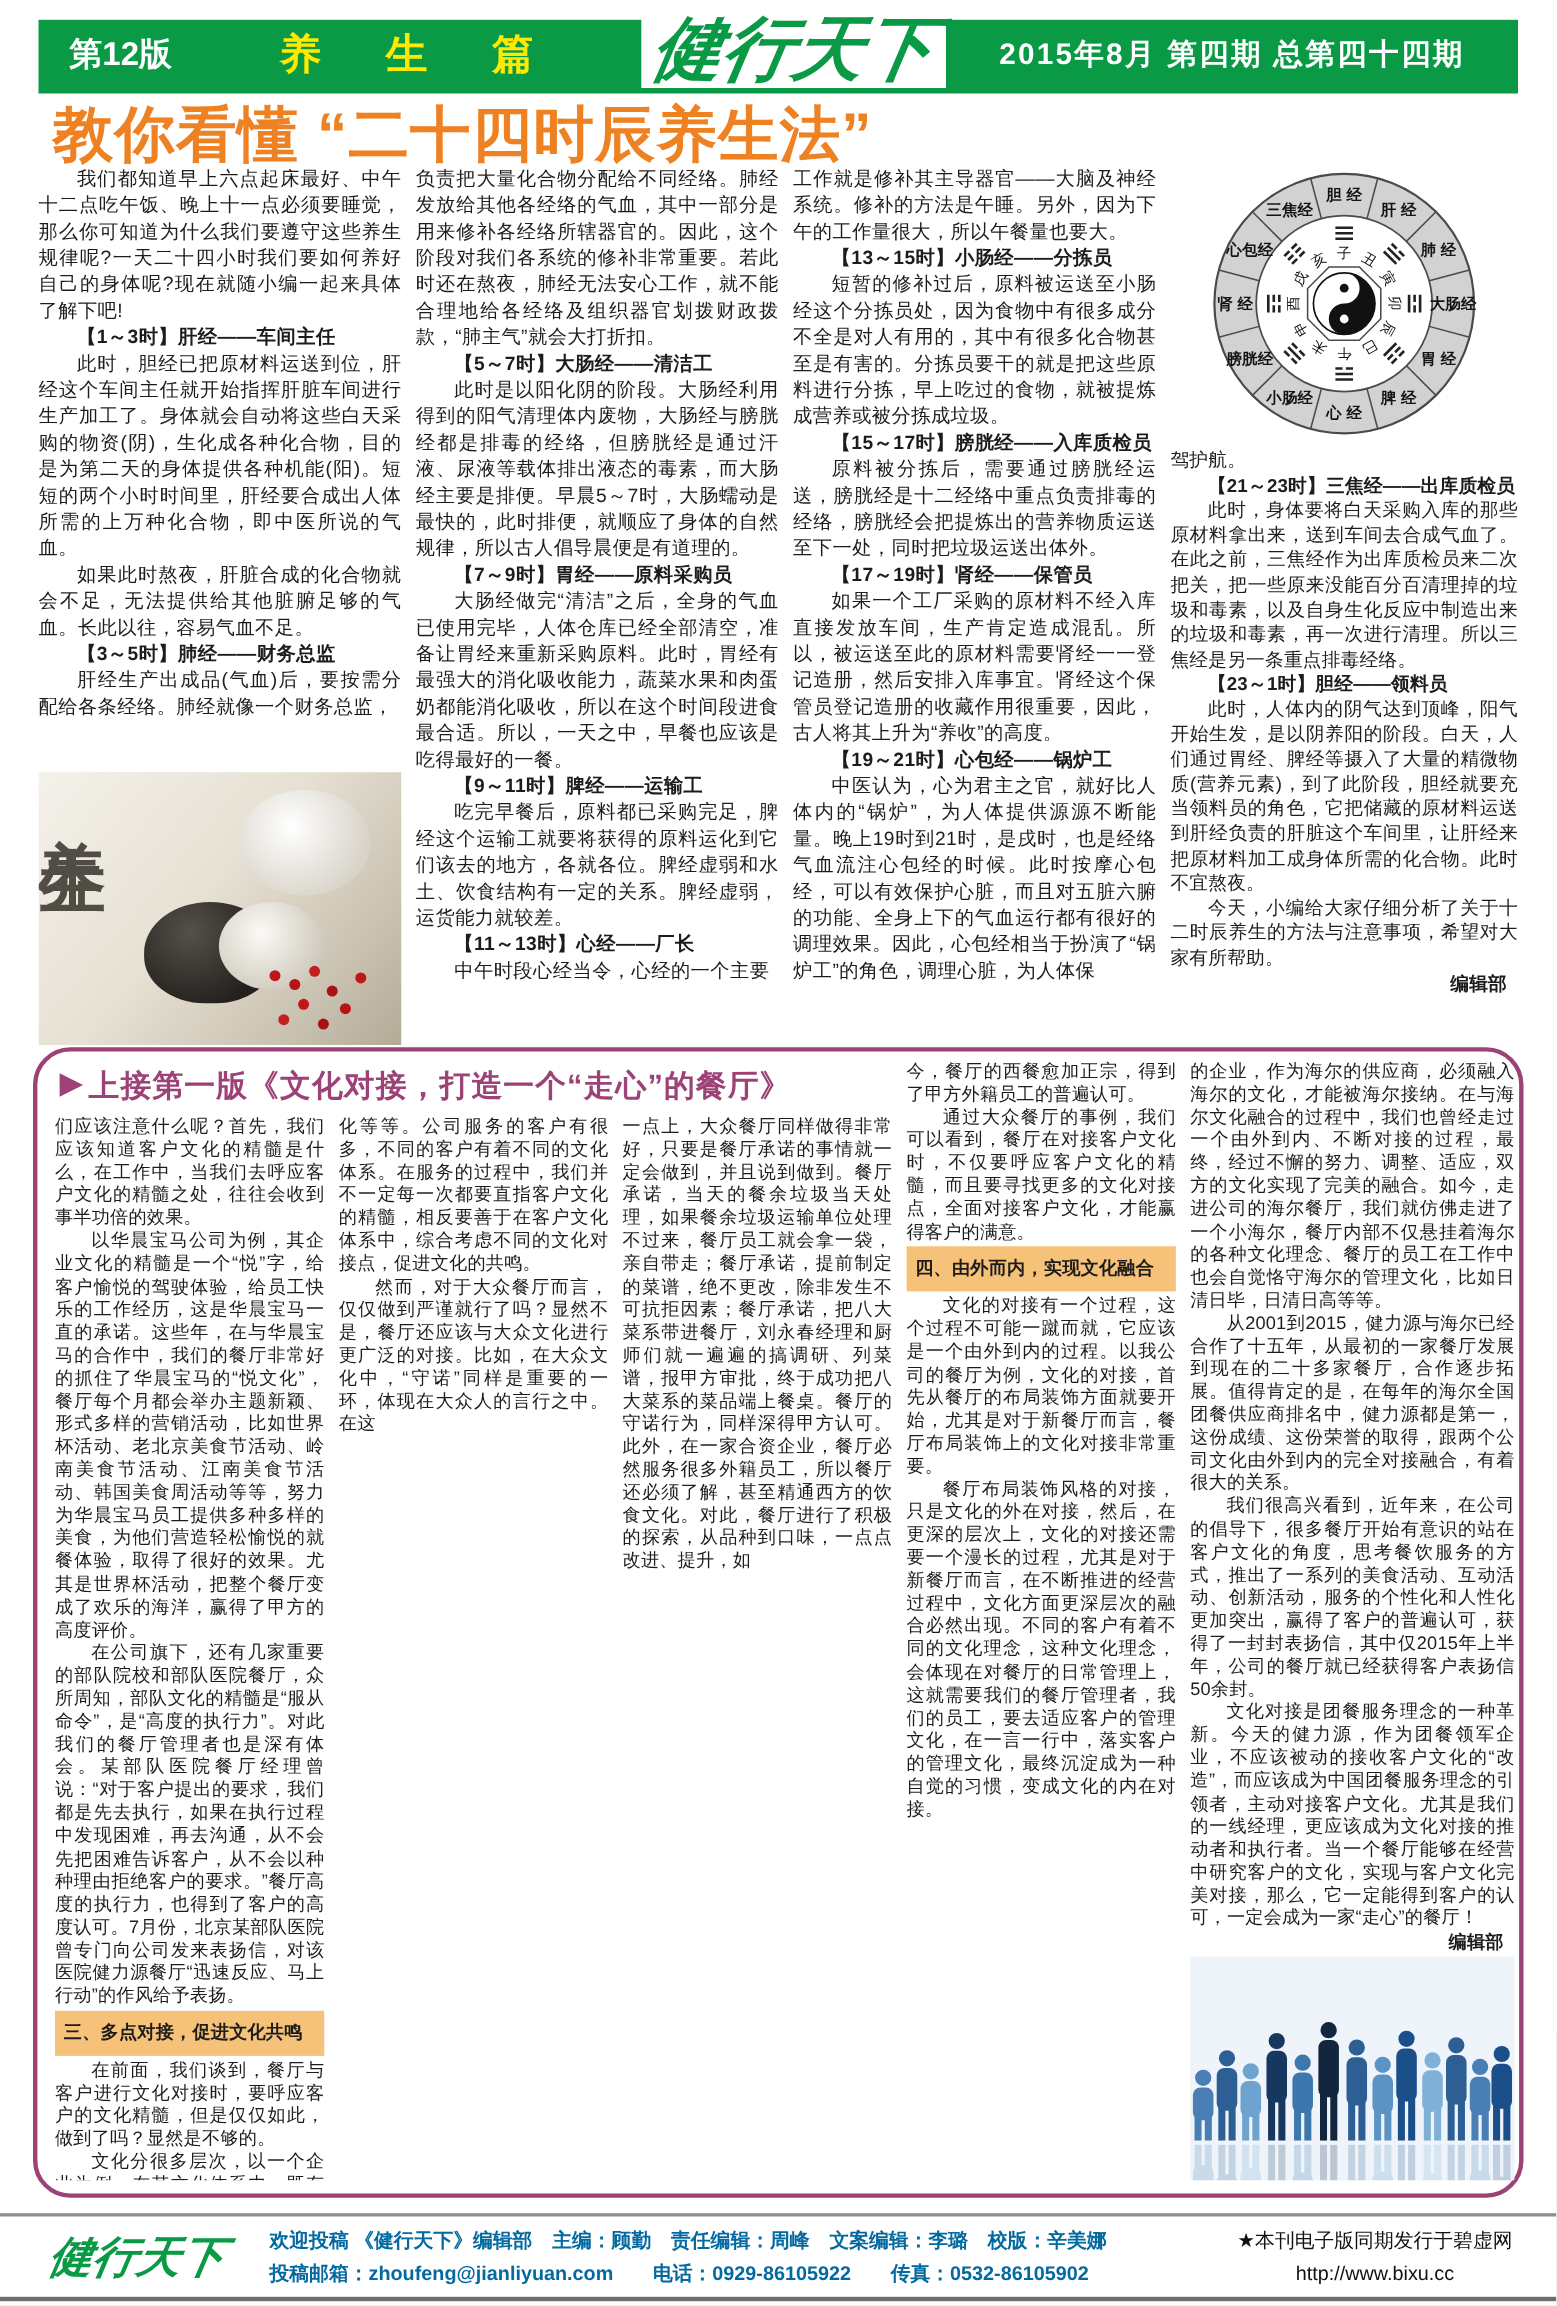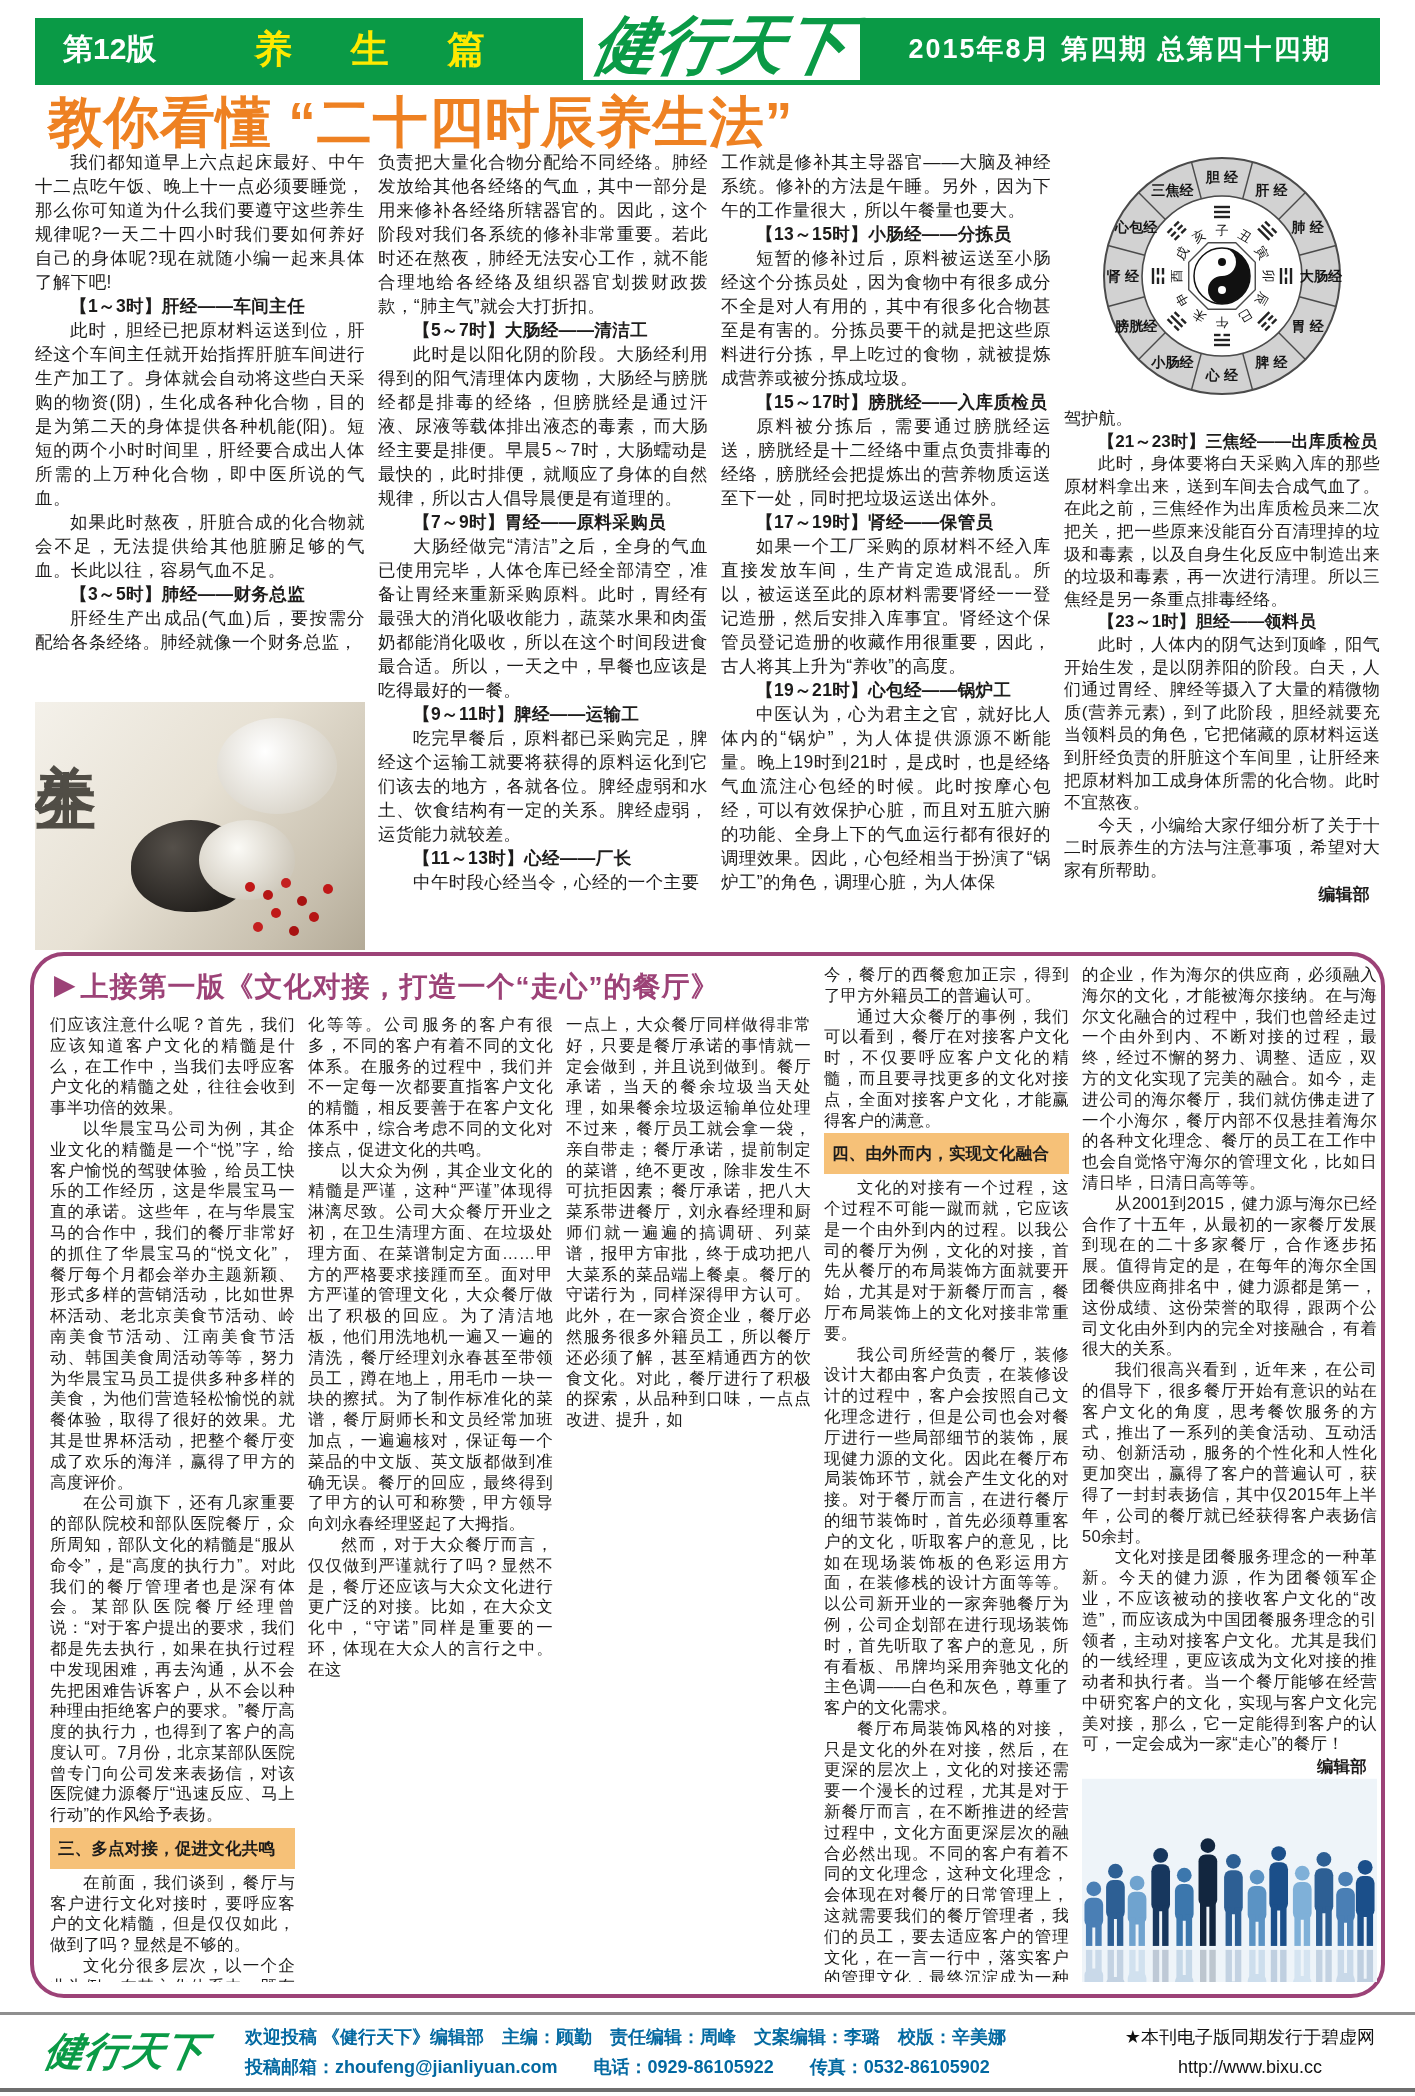--- a/index.html
+++ b/index.html
@@ -248,32 +248,30 @@
       <div class="a2col pad">
           <p class="para cont">们应该注意什么呢？首先，我们应该知道客户文化的精髓是什么，在工作中，当我们去呼应客户文化的精髓之处，往往会收到事半功倍的效果。</p>
           <p class="para">以华晨宝马公司为例，其企业文化的精髓是一个“悦”字，给客户愉悦的驾驶体验，给员工快乐的工作经历，这是华晨宝马一直的承诺。这些年，在与华晨宝马的合作中，我们的餐厅非常好的抓住了华晨宝马的“悦文化”，餐厅每个月都会举办主题新颖、形式多样的营销活动，比如世界杯活动、老北京美食节活动、岭南美食节活动、江南美食节活动、韩国美食周活动等等，努力为华晨宝马员工提供多种多样的美食，为他们营造轻松愉悦的就餐体验，取得了很好的效果。尤其是世界杯活动，把整个餐厅变成了欢乐的海洋，赢得了甲方的高度评价。</p>
           <p class="para">在公司旗下，还有几家重要的部队院校和部队医院餐厅，众所周知，部队文化的精髓是“服从命令”，是“高度的执行力”。对此我们的餐厅管理者也是深有体会。某部队医院餐厅经理曾说：“对于客户提出的要求，我们都是先去执行，如果在执行过程中发现困难，再去沟通，从不会先把困难告诉客户，从不会以种种理由拒绝客户的要求。”餐厅高度的执行力，也得到了客户的高度认可。7月份，北京某部队医院曾专门向公司发来表扬信，对该医院健力源餐厅“迅速反应、马上行动”的作风给予表扬。</p>
           <div class="sub">三、多点对接，促进文化共鸣</div>
           <p class="para">在前面，我们谈到，餐厅与客户进行文化对接时，要呼应客户的文化精髓，但是仅仅如此，做到了吗？显然是不够的。</p>
           <p class="para">文化分很多层次，以一个企业为例，在其文化体系中，既有本企业特有的文化因子，同时也必然有所在行业的文化元素，还会融合地域文化、民族文</p>
         </div>
       <div class="a2col pad">
           <p class="para cont">化等等。公司服务的客户有很多，不同的客户有着不同的文化体系。在服务的过程中，我们并不一定每一次都要直指客户文化的精髓，相反要善于在客户文化体系中，综合考虑不同的文化对接点，促进文化的共鸣。</p>
-          <p class="para">以大众为例，其企业文化的精髓是严谨，这种“严谨”体现得淋漓尽致。公司大众餐厅开业之初，在卫生清理方面、在垃圾处理方面、在菜谱制定方面……甲方的严格要求接踵而至。面对甲方严谨的管理文化，大众餐厅做出了积极的回应。为了清洁地板，他们用洗地机一遍又一遍的清洗，餐厅经理刘永春甚至带领员工，蹲在地上，用毛巾一块一块的擦拭。为了制作标准化的菜谱，餐厅厨师长和文员经常加班加点，一遍遍核对，保证每一个菜品的中文版、英文版都做到准确无误。餐厅的回应，最终得到了甲方的认可和称赞，甲方领导向刘永春经理竖起了大拇指。</p>
           <p class="para">然而，对于大众餐厅而言，仅仅做到严谨就行了吗？显然不是，餐厅还应该与大众文化进行更广泛的对接。比如，在大众文化中，“守诺”同样是重要的一环，体现在大众人的言行之中。在这</p>
         </div>
       <div class="a2col pad">
           <p class="para cont">一点上，大众餐厅同样做得非常好，只要是餐厅承诺的事情就一定会做到，并且说到做到。餐厅承诺，当天的餐余垃圾当天处理，如果餐余垃圾运输单位处理不过来，餐厅员工就会拿一袋，亲自带走；餐厅承诺，提前制定的菜谱，绝不更改，除非发生不可抗拒因素；餐厅承诺，把八大菜系带进餐厅，刘永春经理和厨师们就一遍遍的搞调研、列菜谱，报甲方审批，终于成功把八大菜系的菜品端上餐桌。餐厅的守诺行为，同样深得甲方认可。此外，在一家合资企业，餐厅必然服务很多外籍员工，所以餐厅还必须了解，甚至精通西方的饮食文化。对此，餐厅进行了积极的探索，从品种到口味，一点点改进、提升，如</p>
         </div>
       <div class="a2col">
           <p class="para cont">今，餐厅的西餐愈加正宗，得到了甲方外籍员工的普遍认可。</p>
           <p class="para">通过大众餐厅的事例，我们可以看到，餐厅在对接客户文化时，不仅要呼应客户文化的精髓，而且要寻找更多的文化对接点，全面对接客户文化，才能赢得客户的满意。</p>
           <div class="sub">四、由外而内，实现文化融合</div>
           <p class="para">文化的对接有一个过程，这个过程不可能一蹴而就，它应该是一个由外到内的过程。以我公司的餐厅为例，文化的对接，首先从餐厅的布局装饰方面就要开始，尤其是对于新餐厅而言，餐厅布局装饰上的文化对接非常重要。</p>
-          <p class="para">我公司所经营的餐厅，装修设计大都由客户负责，在装修设计的过程中，客户会按照自己文化理念进行，但是公司也会对餐厅进行一些局部细节的装饰，展现健力源的文化。因此在餐厅布局装饰环节，就会产生文化的对接。对于餐厅而言，在进行餐厅的细节装饰时，首先必须尊重客户的文化，听取客户的意见，比如在现场装饰板的色彩运用方面，在装修栈的设计方面等等。以公司新开业的一家奔驰餐厅为例，公司企划部在进行现场装饰时，首先听取了客户的意见，所有看板、吊牌均采用奔驰文化的主色调——白色和灰色，尊重了客户的文化需求。</p>
           <p class="para">餐厅布局装饰风格的对接，只是文化的外在对接，然后，在更深的层次上，文化的对接还需要一个漫长的过程，尤其是对于新餐厅而言，在不断推进的经营过程中，文化方面更深层次的融合必然出现。不同的客户有着不同的文化理念，这种文化理念，会体现在对餐厅的日常管理上，这就需要我们的餐厅管理者，我们的员工，要去适应客户的管理文化，在一言一行中，落实客户的管理文化，最终沉淀成为一种自觉的习惯，变成文化的内在对接。</p>
         </div>
       <div class="a2col wide">
           <p class="para cont">的企业，作为海尔的供应商，必须融入海尔的文化，才能被海尔接纳。在与海尔文化融合的过程中，我们也曾经走过一个由外到内、不断对接的过程，最终，经过不懈的努力、调整、适应，双方的文化实现了完美的融合。如今，走进公司的海尔餐厅，我们就仿佛走进了一个小海尔，餐厅内部不仅悬挂着海尔的各种文化理念、餐厅的员工在工作中也会自觉恪守海尔的管理文化，比如日清日毕，日清日高等等。</p>
           <p class="para">从2001到2015，健力源与海尔已经合作了十五年，从最初的一家餐厅发展到现在的二十多家餐厅，合作逐步拓展。值得肯定的是，在每年的海尔全国团餐供应商排名中，健力源都是第一，这份成绩、这份荣誉的取得，跟两个公司文化由外到内的完全对接融合，有着很大的关系。</p>
           <p class="para">我们很高兴看到，近年来，在公司的倡导下，很多餐厅开始有意识的站在客户文化的角度，思考餐饮服务的方式，推出了一系列的美食活动、互动活动、创新活动，服务的个性化和人性化更加突出，赢得了客户的普遍认可，获得了一封封表扬信，其中仅2015年上半年，公司的餐厅就已经获得客户表扬信50余封。</p>
           <p class="para">文化对接是团餐服务理念的一种革新。今天的健力源，作为团餐领军企业，不应该被动的接收客户文化的“改造”，而应该成为中国团餐服务理念的引领者，主动对接客户文化。尤其是我们的一线经理，更应该成为文化对接的推动者和执行者。当一个餐厅能够在经营中研究客户的文化，实现与客户文化完美对接，那么，它一定能得到客户的认可，一定会成为一家“走心”的餐厅！</p>
           <p class="byline">编辑部</p>
           <div class="crowd"><svg viewBox="0 0 300 212" width="295" height="212">
               <rect x="0" y="0" width="300" height="212" fill="#eef4f9"></rect>

